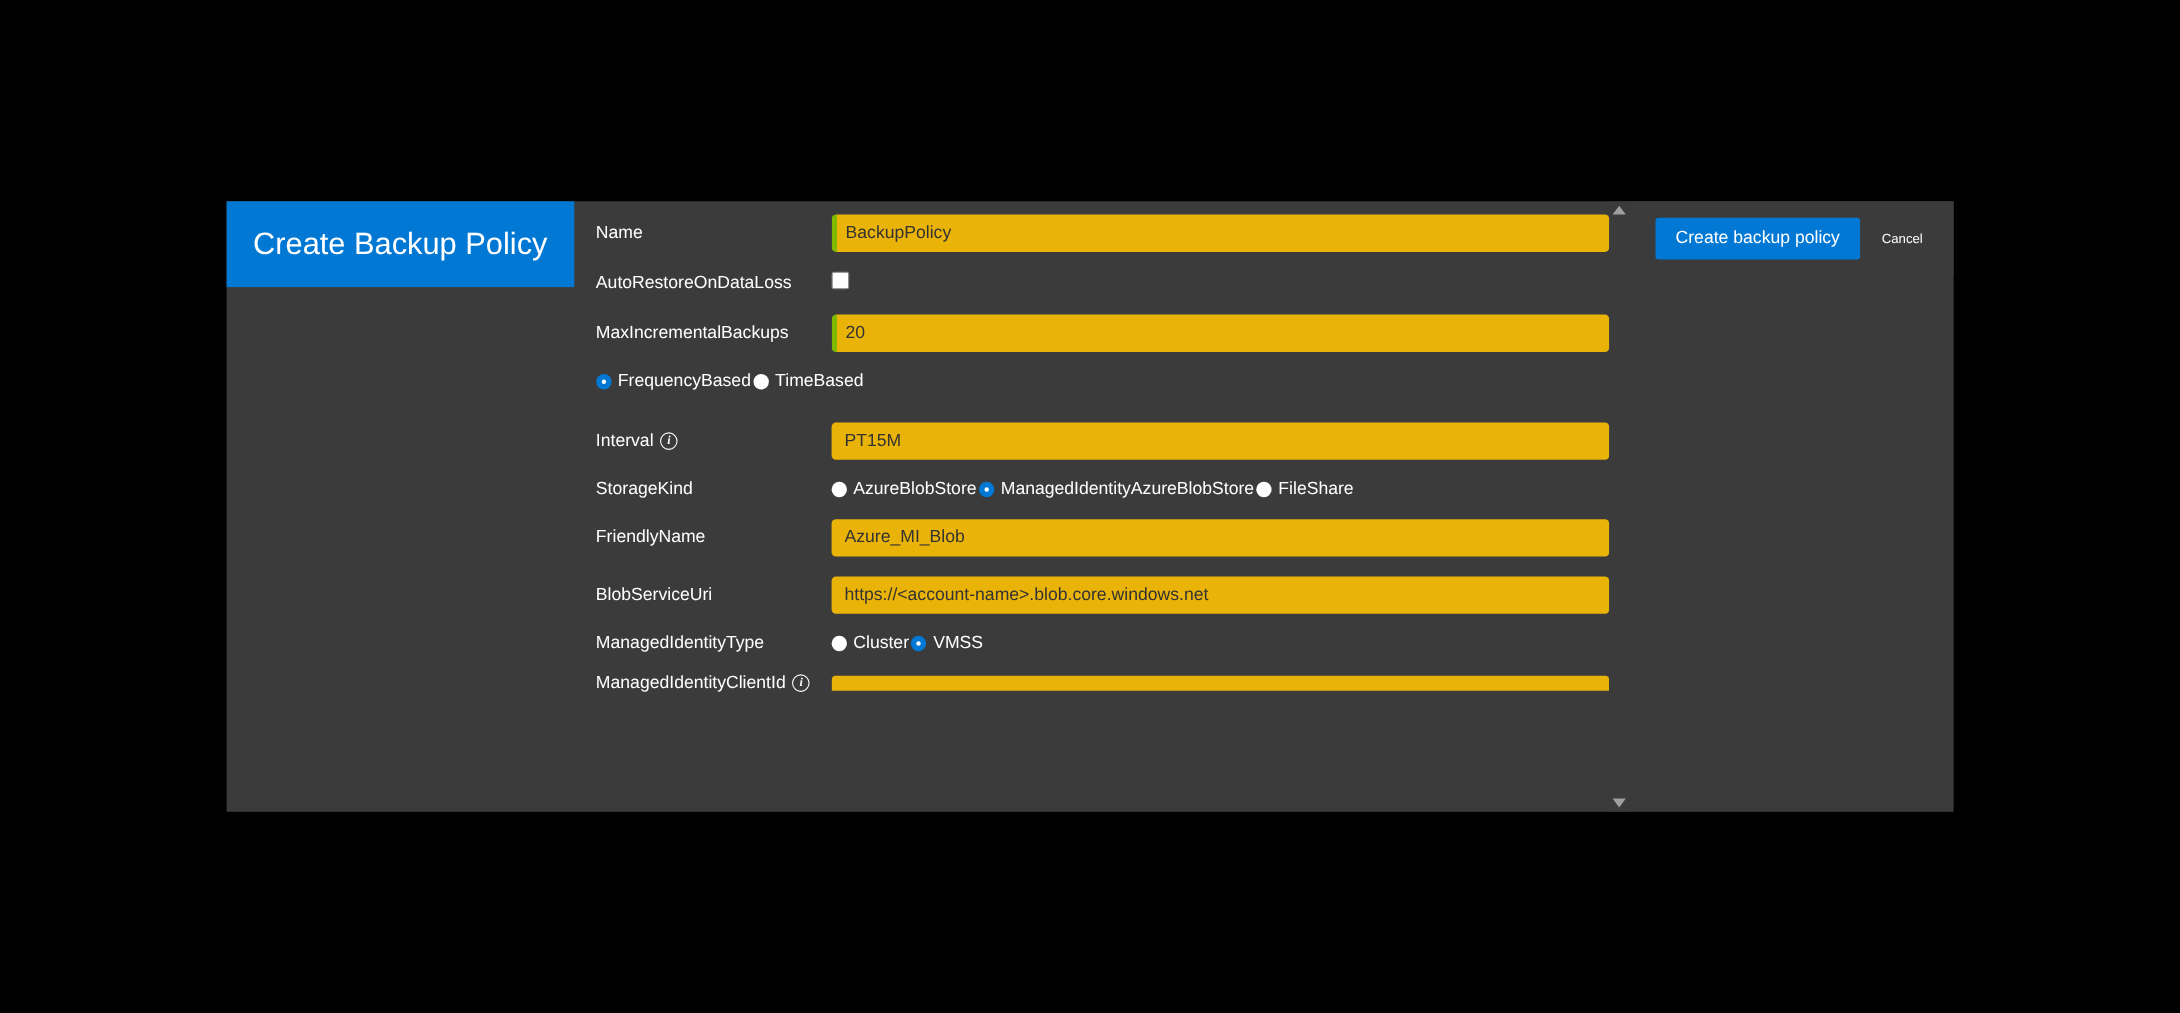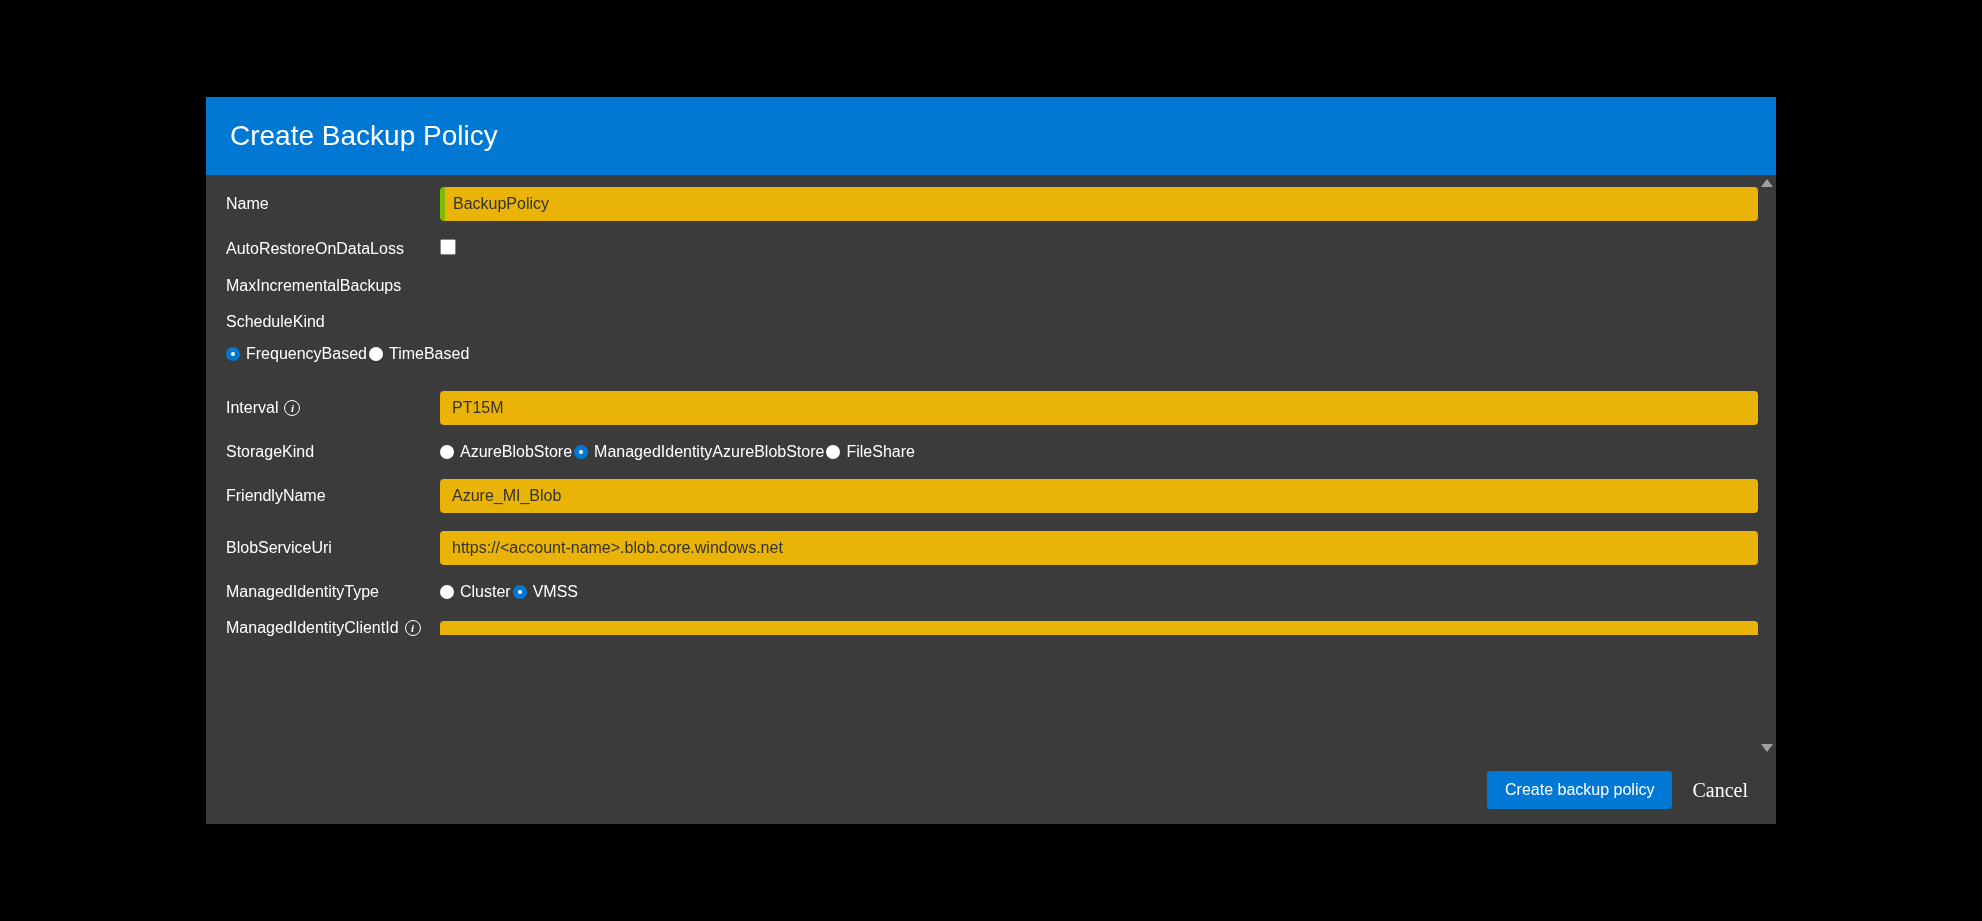--- a/index.html
+++ b/index.html
@@ -12,24 +12,24 @@
       background: #000;
       color: #fff;
       width: 1982px;
       height: 921px;
       display: flex;
       align-items: center;
       justify-content: center;
     }
     .dialog {
       width: 1570px;
-      height: 727px;
+      height: 555px;
       background: #3b3b3b;
       display: flex;
-      flex-direction: column;
+      flex-direction: row;
       position: relative;
     }
     .dialog-header {
       background: #0078d4;
       padding: 18px 24px;
       height: 78px;
       display: flex;
       align-items: center;
     }
     .dialog-title {
@@ -193,23 +193,23 @@
       padding: 10px 18px;
       font-size: 16px;
       border-radius: 3px;
       cursor: pointer;
       font-family: inherit;
     }
     .btn-link {
       background: transparent;
       color: #fff;
       border: none;
-      font-size: 20px;
-      cursor: pointer;
-      font-family: Liberation Serif, serif;
+      font-size: 12px;
+      cursor: pointer;
+      font-family: Liberation Sans, sans-serif;
       padding: 10px 4px;
     }
     .last-input-cut {
       height: 14px;
       overflow: hidden;
     }
     .last-input-cut .form-input {
       border-top-left-radius: 4px;
       border-top-right-radius: 4px;
     }
@@ -234,23 +234,25 @@
 
     <div class="form-row">
       <label class="form-label">AutoRestoreOnDataLoss</label>
       <div class="form-control-wrap">
         <input class="checkbox" type="checkbox" style="">
       </div>
     </div>
 
     <div class="form-row">
       <label class="form-label">MaxIncrementalBackups</label>
-    </div>
-
-    <div class="section-label">ScheduleKind</div>
+      <div class="form-control-wrap">
+        <input class="form-input valid-marked" type="text" value="20" style="">
+      </div>
+    </div>
+
     <div class="radio-row">
       <span class="radio-option">
         <input type="radio" name="schedulekind" checked="" style="">
         <span class="radio-label">FrequencyBased</span>
       </span>
       <span class="radio-option">
         <input type="radio" name="schedulekind" style="">
         <span class="radio-label">TimeBased</span>
       </span>
     </div>

